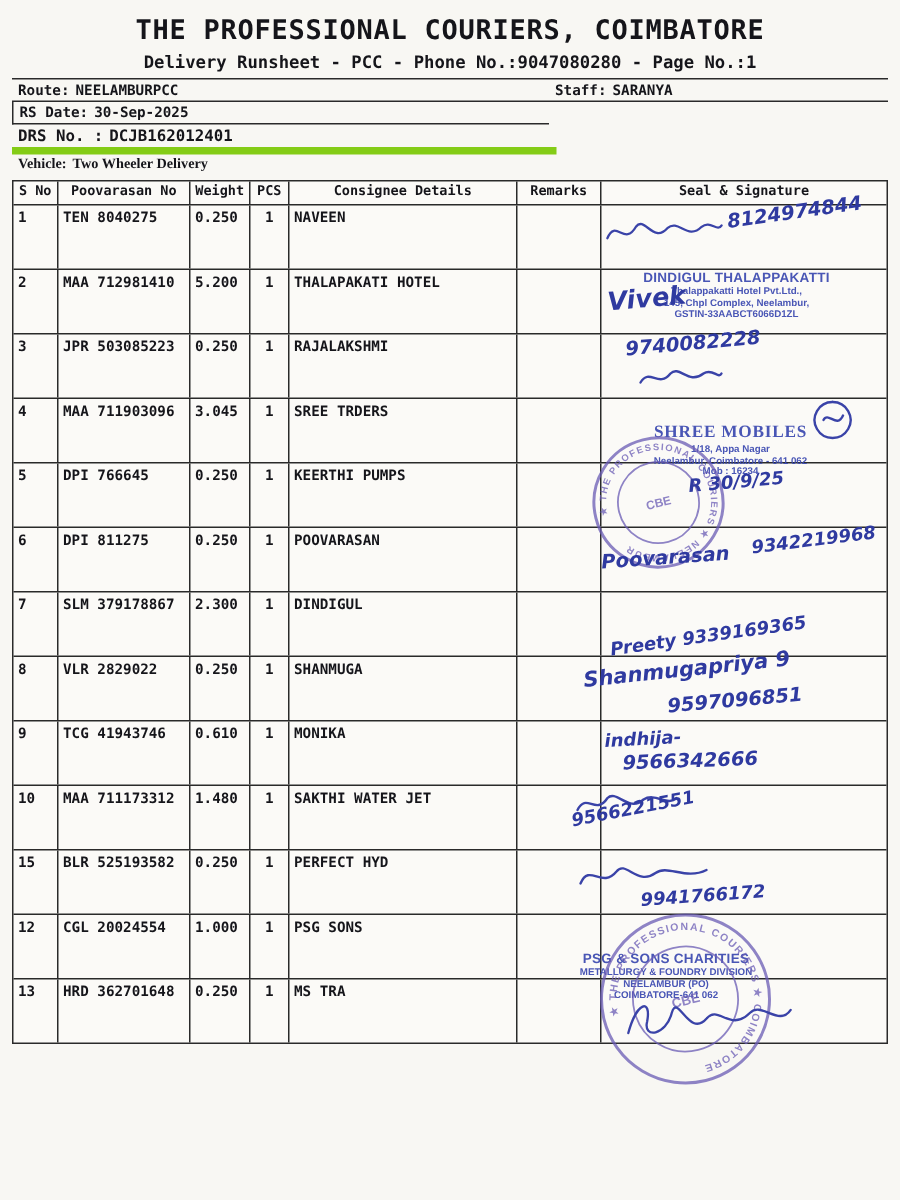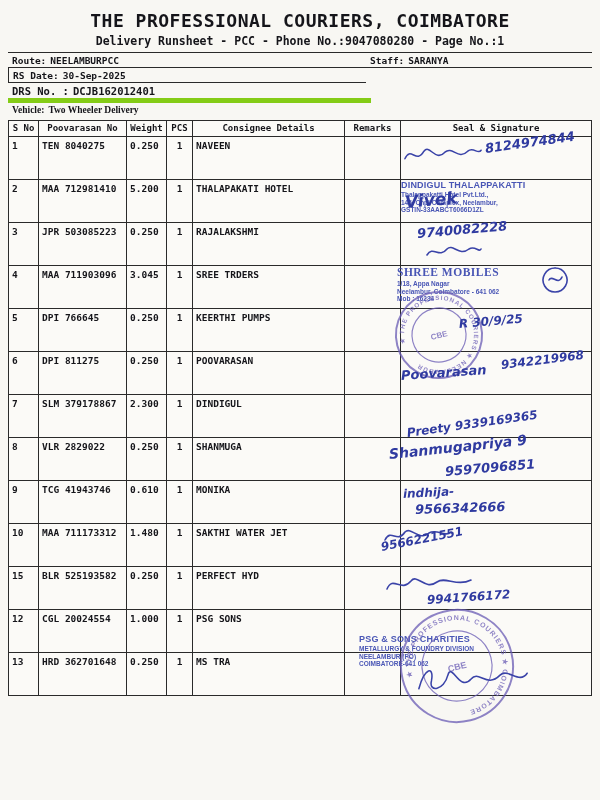--- a/index.html
+++ b/index.html
@@ -28,21 +28,21 @@
   .trow > div{padding:3px 3px;border-right:1px solid #2a2a2a;overflow:visible;}
   .trow > div:last-child{border-right:none;}
   .c-pcs{text-align:center;}
   .sigcell{position:relative;overflow:visible;}
 
   .hand{position:absolute;font-family:"DejaVu Sans",sans-serif;font-style:italic;color:#2f3aa0;
         white-space:nowrap;transform-origin:left center;z-index:4;}
   .scr{position:absolute;z-index:4;}
   .scr path{stroke:#3a43a8;stroke-width:1.6;fill:none;stroke-linecap:round;}
 
-  .stampblock{position:absolute;text-align:left;color:#3a49b0;
+  .stampblock{position:absolute;text-align:center;color:#3a49b0;
               font-family:"Liberation Sans",sans-serif;opacity:.92;z-index:3;line-height:1.2;white-space:nowrap;}
   .sb-big{font-weight:bold;font-size:9px;letter-spacing:.2px;}
   .sb-title{font-weight:bold;font-size:11.5px;font-family:"Liberation Serif",serif;letter-spacing:.5px;}
   .sb-sm{font-size:6.5px;}
 
   .roundstamp{position:absolute;opacity:.75;transform:rotate(-14deg);z-index:3;}
   .rs-ring{fill:none;stroke:#6a5cb5;stroke-width:2;}
   .rs-ring2{fill:none;stroke:#6a5cb5;stroke-width:1.2;}
   .rs-text{fill:#6a5cb5;font-family:"Liberation Sans",sans-serif;letter-spacing:1px;}
   .rs-center{fill:#6a5cb5;font-family:"Liberation Sans",sans-serif;font-weight:bold;}
@@ -136,21 +136,21 @@
       </div>
 
       <div class="trow">
         <div>4</div>
         <div>MAA 711903096</div>
         <div>3.045</div>
         <div class="c-pcs">1</div>
         <div>SREE TRDERS</div>
         <div></div>
         <div class="sigcell">
-          <div class="stampblock" style="left:-4px;top:0px;width:180px">
+          <div class="stampblock" style="left:-4px;top:16px;width:180px">
             <div class="sb-title">SHREE MOBILES</div>
             <div class="sb-sm">1/18, Appa Nagar</div>
             <div class="sb-sm">Neelambur, Coimbatore - 641 062</div>
             <div class="sb-sm">Mob : 16234</div>
           </div>
           <svg class="scr" style="left:140px;top:0px" width="28" height="28" viewBox="0 0 28 28">
               <path d="M14,2 a12,12 0 1,0 0.1,0 M8,14 C11,8 17,20 21,11"></path>
             </svg>
         </div>
       </div>

